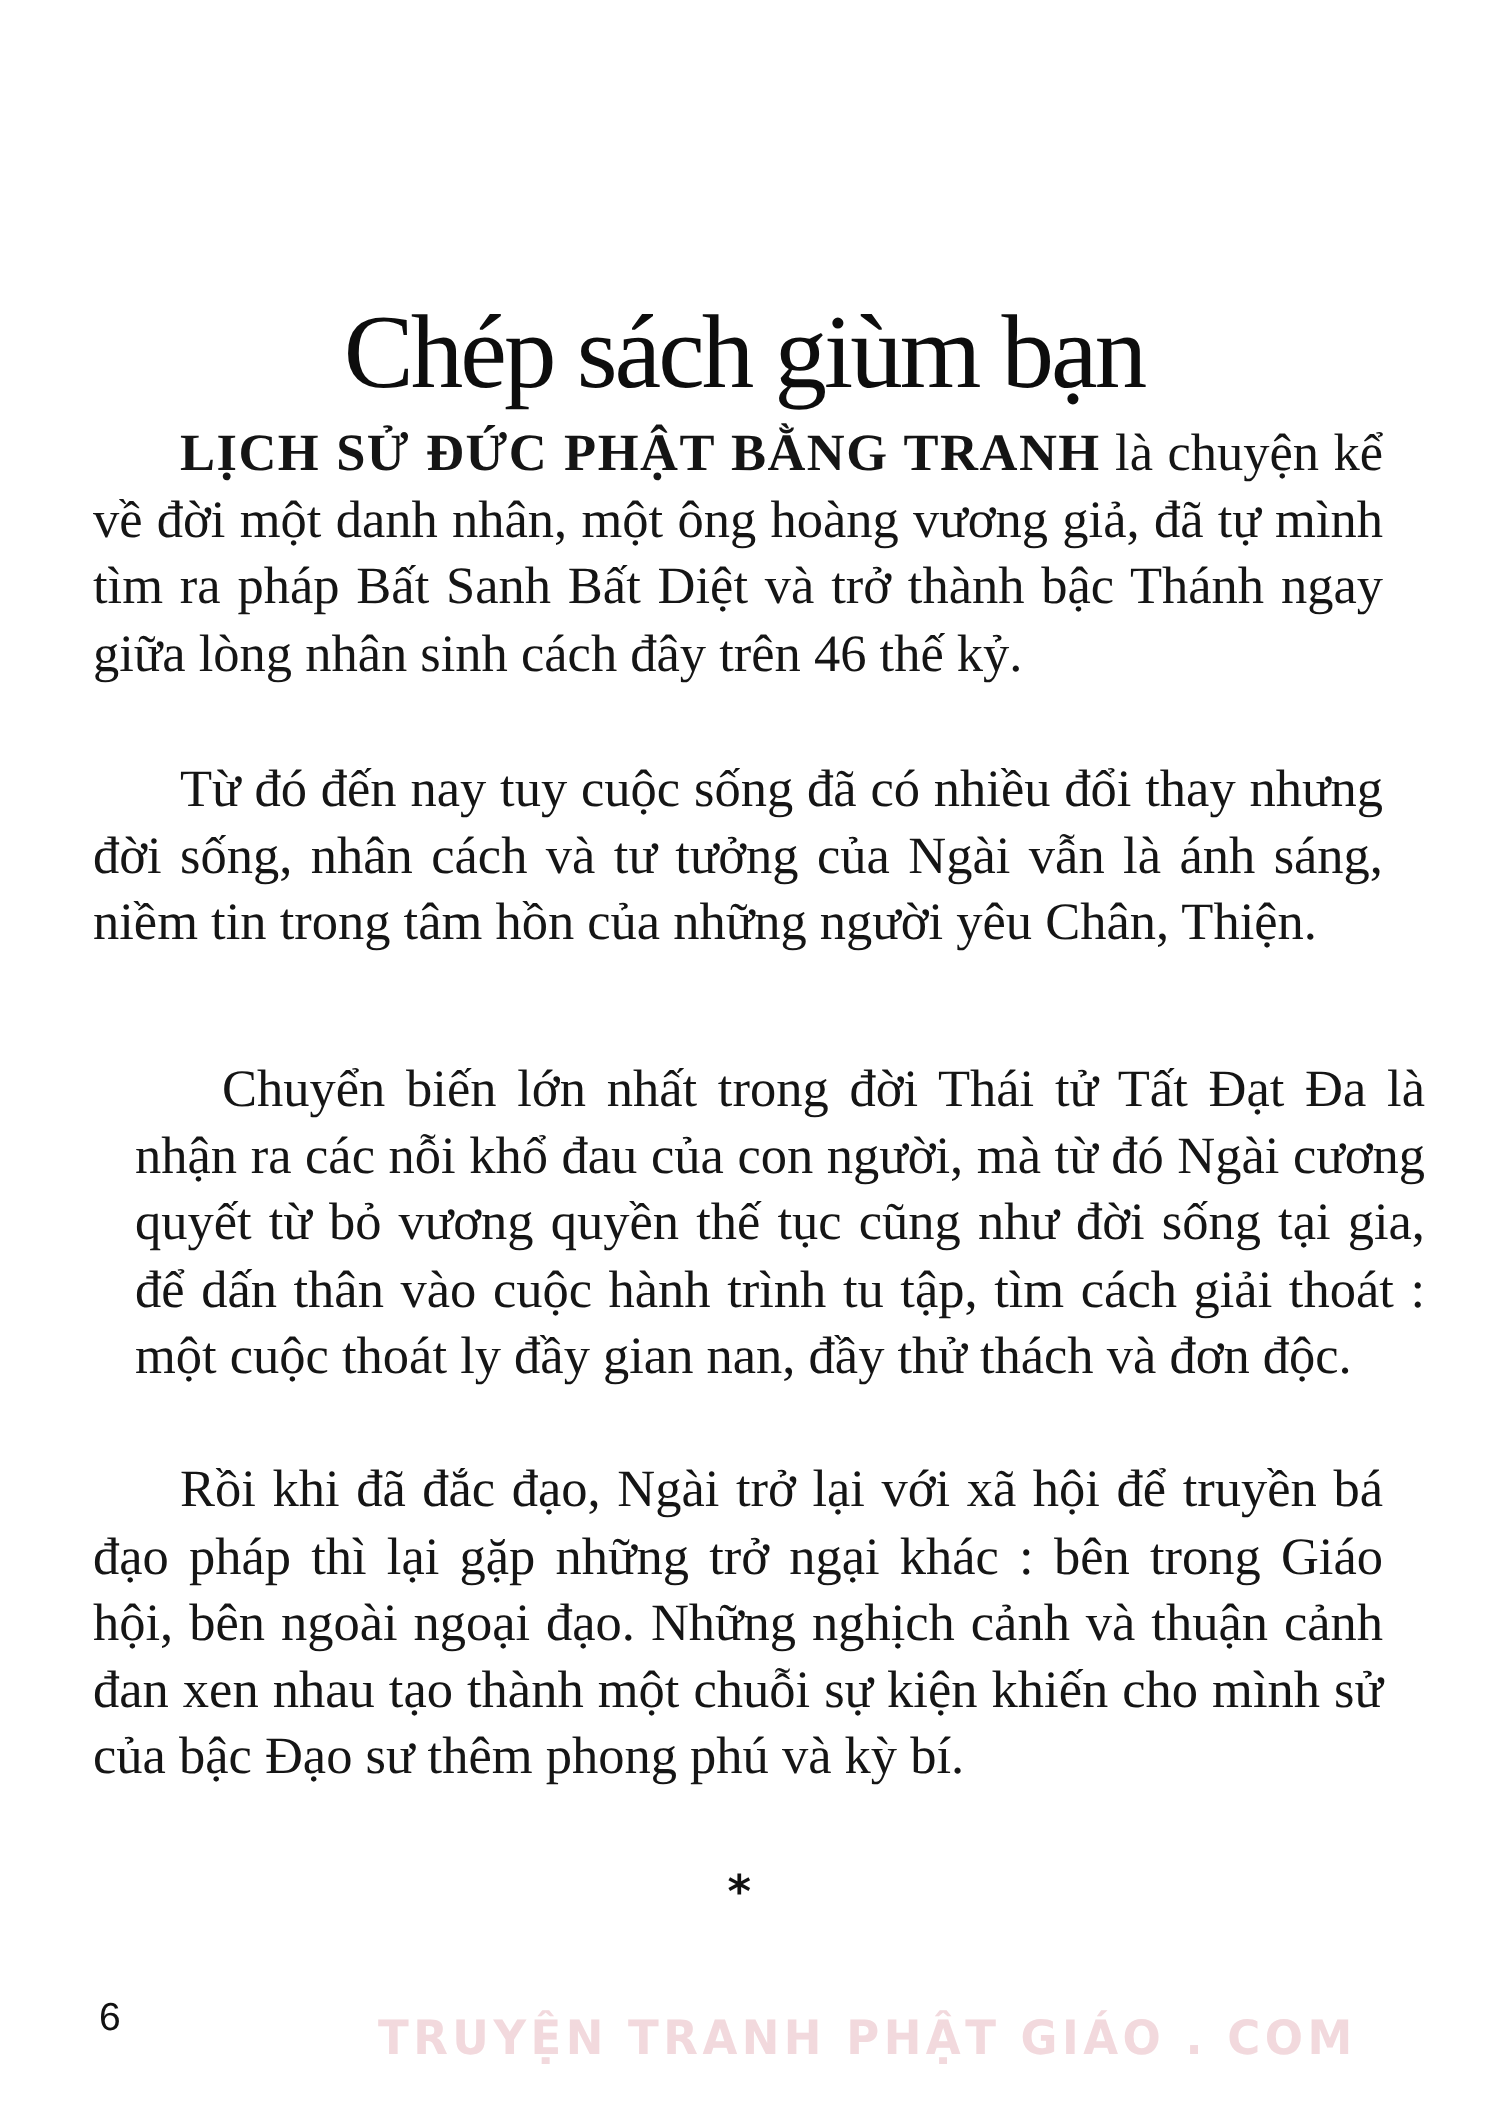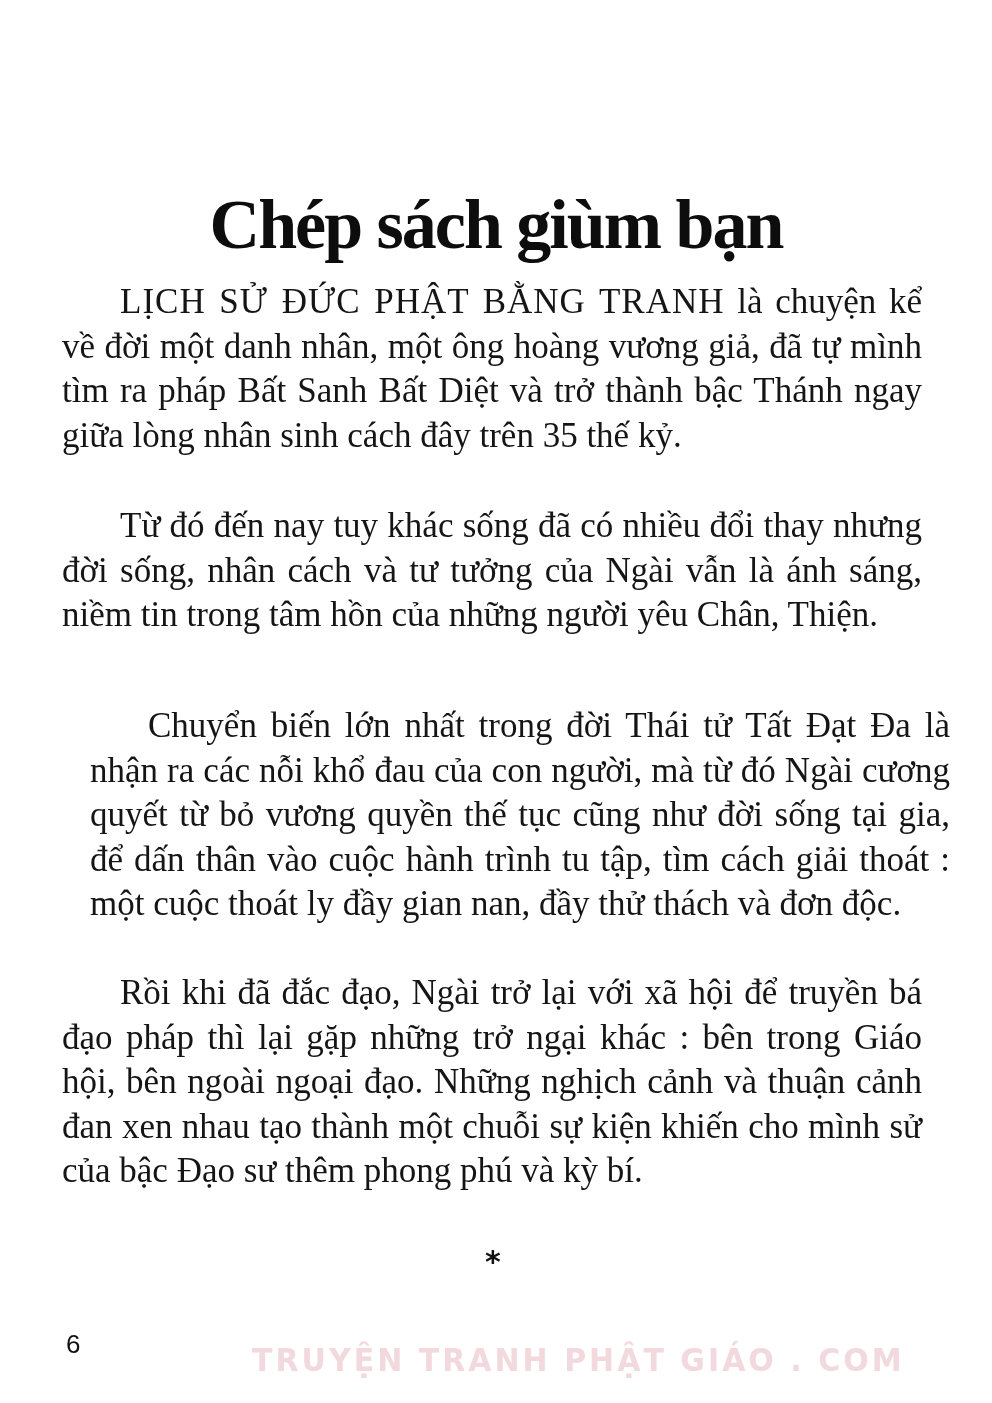--- a/index.html
+++ b/index.html
@@ -17,24 +17,24 @@
   .page {
     position: absolute;
     left: 0; top: 0;
     width: 992px;
     height: 1403px;
   }
   .title {
     position: absolute;
     left: 0;
     width: 992px;
-    top: 138px;
+    top: 149px;
     text-align: center;
     font-family: "Liberation Serif", "DejaVu Serif", serif;
-    font-weight: bold;
+    font-weight: normal;
     font-size: 70px;
     letter-spacing: -2px;
     line-height: 80px;
     color: #0d0d0d;
   }
   .body-text {
     position: absolute;
     left: 62px;
     width: 860px;
     font-family: "Liberation Serif", "DejaVu Serif", serif;
@@ -45,21 +45,21 @@
   }
   .para {
     margin: 0;
     text-indent: 58px;
   }
   .para-1 { top: 280px; }
   .para-2 { top: 504px; }
   .para-3 { top: 704px; margin-left: 28px; }
   .para-4 { top: 971px; }
   .caps {
-    font-weight: normal;
+    font-weight: bold;
     letter-spacing: 1px;
   }
   .asterisk {
     position: absolute;
     left: 485px;
     top: 1244px;
     font-family: "DejaVu Sans", sans-serif;
     font-weight: bold;
     font-size: 30px;
     color: #111;
@@ -85,25 +85,25 @@
   }
 </style>
 </head>
 <body>
 
 <div class="page">
 
   <h1 class="title">Chép sách giùm bạn</h1>
 
   <div class="body-text para-1">
-    <p class="para"><span class="caps">LỊCH SỬ ĐỨC PHẬT BẰNG TRANH</span><span> là chuyện kể về đời một danh nhân, một ông hoàng vương giả, đã tự mình tìm ra pháp Bất Sanh Bất Diệt và trở thành bậc Thánh ngay giữa lòng nhân sinh cách đây trên 35 thế kỷ.</span></p>
+    <p class="para"><span class="caps">LỊCH SỬ ĐỨC PHẬT BẰNG TRANH</span><span> là chuyện kể về đời một danh nhân, một ông hoàng vương giả, đã tự mình tìm ra pháp Bất Sanh Bất Diệt và trở thành bậc Thánh ngay giữa lòng nhân sinh cách đây trên 46 thế kỷ.</span></p>
   </div>
 
   <div class="body-text para-2">
-    <p class="para">Từ đó đến nay tuy khác sống đã có nhiều đổi thay nhưng đời sống, nhân cách và tư tưởng của Ngài vẫn là ánh sáng, niềm tin trong tâm hồn của những người yêu Chân, Thiện.</p>
+    <p class="para">Từ đó đến nay tuy cuộc sống đã có nhiều đổi thay nhưng đời sống, nhân cách và tư tưởng của Ngài vẫn là ánh sáng, niềm tin trong tâm hồn của những người yêu Chân, Thiện.</p>
   </div>
 
   <div class="body-text para-3">
     <p class="para">Chuyển biến lớn nhất trong đời Thái tử Tất Đạt Đa là nhận ra các nỗi khổ đau của con người, mà từ đó Ngài cương quyết từ bỏ vương quyền thế tục cũng như đời sống tại gia, để dấn thân vào cuộc hành trình tu tập, tìm cách giải thoát : một cuộc thoát ly đầy gian nan, đầy thử thách và đơn độc.</p>
   </div>
 
   <div class="body-text para-4">
     <p class="para">Rồi khi đã đắc đạo, Ngài trở lại với xã hội để truyền bá đạo pháp thì lại gặp những trở ngại khác : bên trong Giáo hội, bên ngoài ngoại đạo. Những nghịch cảnh và thuận cảnh đan xen nhau tạo thành một chuỗi sự kiện khiến cho mình sử của bậc Đạo sư thêm phong phú và kỳ bí.</p>
   </div>
 

